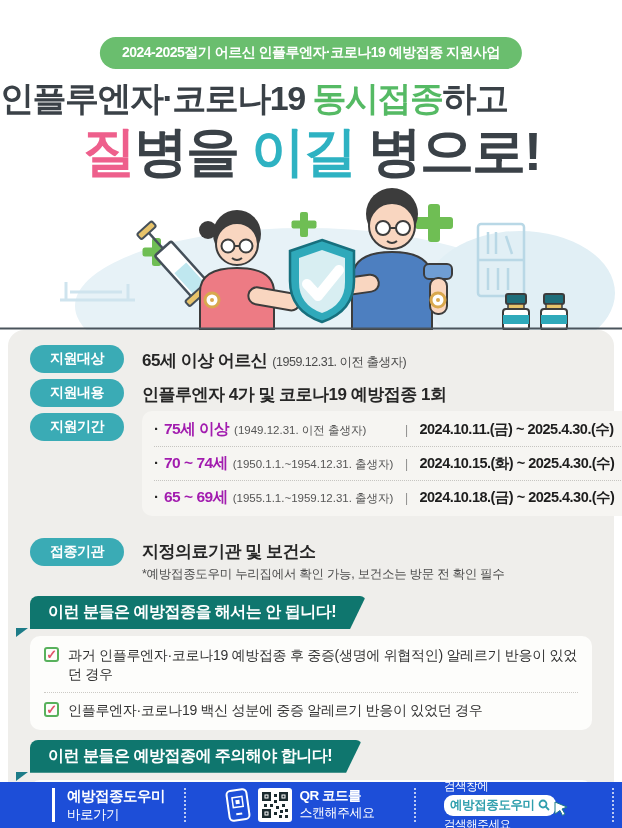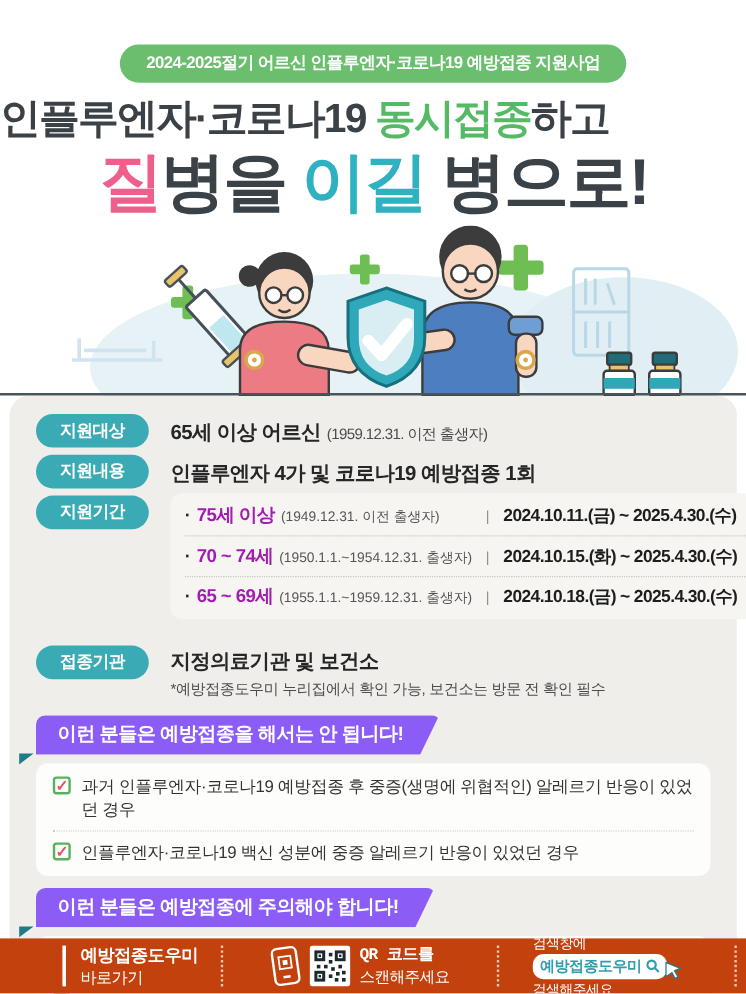--- a/index.html
+++ b/index.html
@@ -50,49 +50,49 @@
   .p-bullet { font-weight: bold; font-size: 15px; margin-right: 5px; color: #262626; }
   .p-age { font-weight: bold; font-size: 15.5px; color: #a21caf; letter-spacing: -0.5px; white-space: nowrap; }
   .p-birth { font-size: 11.5px; color: #555; margin-left: 5px; white-space: nowrap; }
   .p-left { flex: 1; display: flex; align-items: baseline; }
   .p-div { width: 26px; text-align: center; color: #8d8d8d; font-size: 12px; }
   .p-date { flex: 0 0 208px; font-weight: bold; font-size: 14.5px; color: #1d1d1d; letter-spacing: -0.5px; white-space: nowrap; }
   .clinic-note { font-size: 12.5px; color: #4c4c4c; margin-top: 3px; letter-spacing: -0.3px; }
   
   .warn { margin: 10px 8px 0 8px; }
   .warn-header {
-    position: relative; display: inline-block; background: #8b5cf6; color: #fff;
+    position: relative; display: inline-block; background: #0f766e; color: #fff;
     font-weight: bold; font-size: 16px; letter-spacing: -0.5px;
     padding: 6px 30px 6px 18px; border-radius: 8px 6px 0 0;
     clip-path: polygon(0 0, 100% 0, calc(100% - 16px) 100%, 0 100%);
   }
   .warn-tail {
     position: absolute; left: 8px; margin-top: -1px;
     width: 0; height: 0; border-top: 9px solid #1d7c88; border-right: 12px solid transparent;
   }
   .warn-box { background: #fdfdfb; border-radius: 10px; padding: 2px 14px; margin-top: 7px; }
   .warn-item { display: flex; gap: 9px; padding: 8px 0; font-size: 14px; color: #333; align-items: flex-start; letter-spacing: -0.3px; line-height: 1.35; }
   .warn-item + .warn-item { border-top: 1px dotted #cccac5; }
   .checkbox {
     flex: 0 0 15px; height: 15px; margin-top: 1px; border: 2px solid #58b15c; border-radius: 3px;
     color: #e0566b; font-size: 13px; font-weight: bold; line-height: 12px; text-align: center;
   }
   
   .footer {
     position: absolute; left: 0; right: 0; bottom: 0; height: 46px;
-    background: #c2410c; color: #fff; display: flex; align-items: center;
+    background: #1d4ed8; color: #fff; display: flex; align-items: center;
   }
   .f-sep { height: 34px; border-left: 2px dotted rgba(255,255,255,.7); }
   .f-left { display: flex; align-items: center; margin-left: 52px; width: 132px; }
   .f-bar { width: 3px; height: 34px; background: #fff; margin-right: 12px; }
   .f-site { font-weight: bold; font-size: 14.5px; letter-spacing: -0.5px; }
   .f-link { font-size: 13.5px; letter-spacing: -0.5px; }
   .f-mid { flex: 1; display: flex; align-items: center; justify-content: center; gap: 8px; }
   .f-qr-text { font-size: 13px; line-height: 1.25; letter-spacing: -0.5px; }
-  .f-qr-text b { font-size: 13.5px; font-family: Liberation Mono, monospace; }
+  .f-qr-text b { font-size: 13.5px; }
   .f-right { width: 196px; display: flex; flex-direction: column; justify-content: center; gap: 1px; font-size: 11.5px; letter-spacing: -0.4px; }
   .f-pill {
     display: inline-flex; align-items: center; gap: 3px; background: #fff; color: #2f9fad;
     font-weight: bold; font-size: 12.5px; padding: 2px 6px; border-radius: 9px; width: max-content; position: relative;
   }
   .f-end { margin: 0 8px 0 auto; }
 </style>
 </head>
 <body>
 

